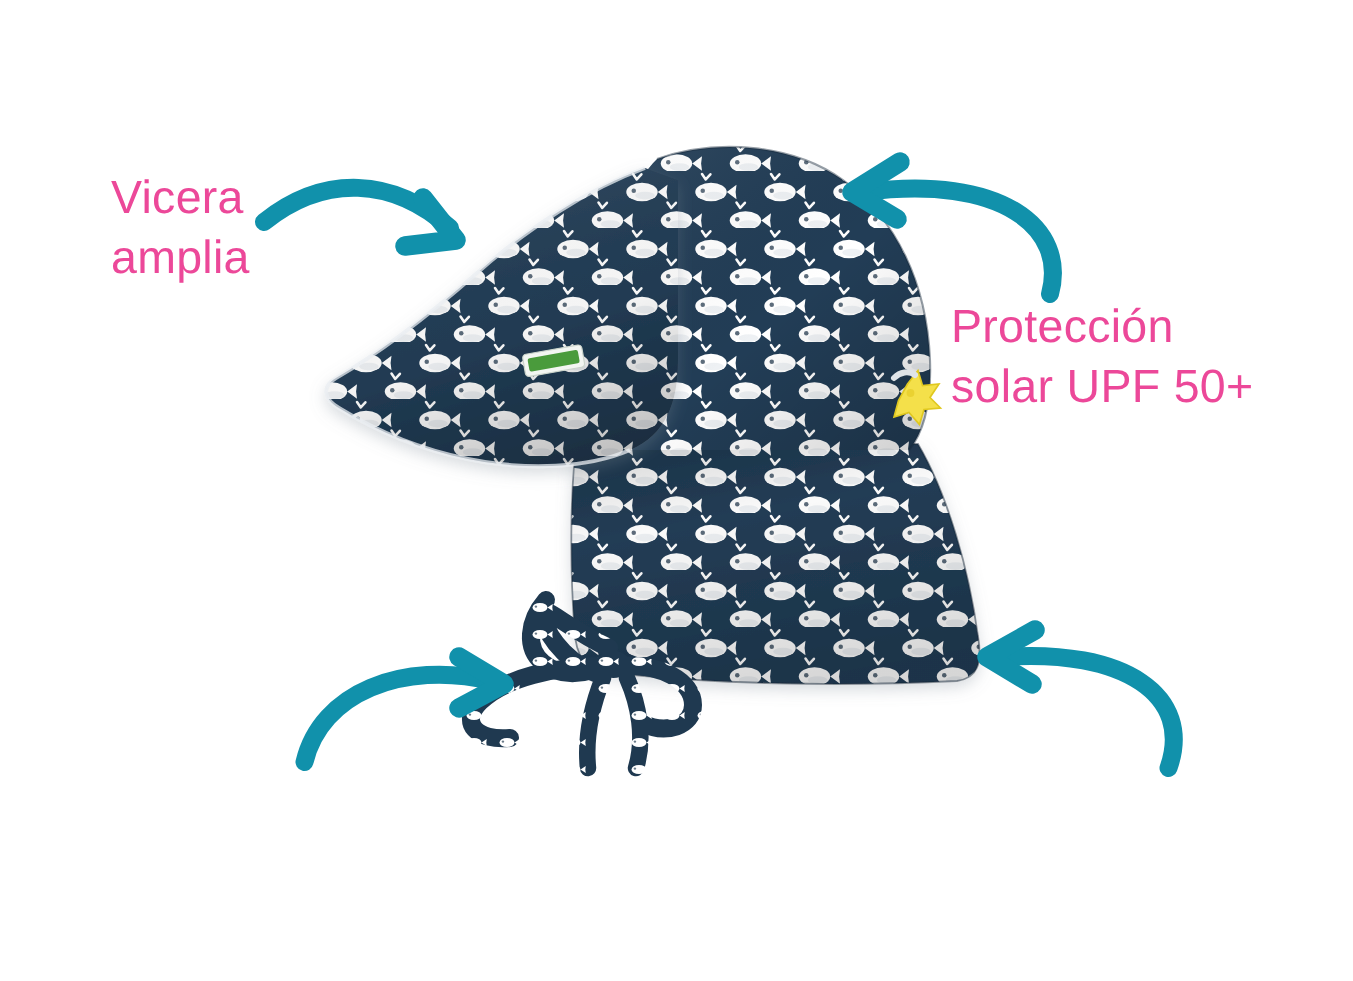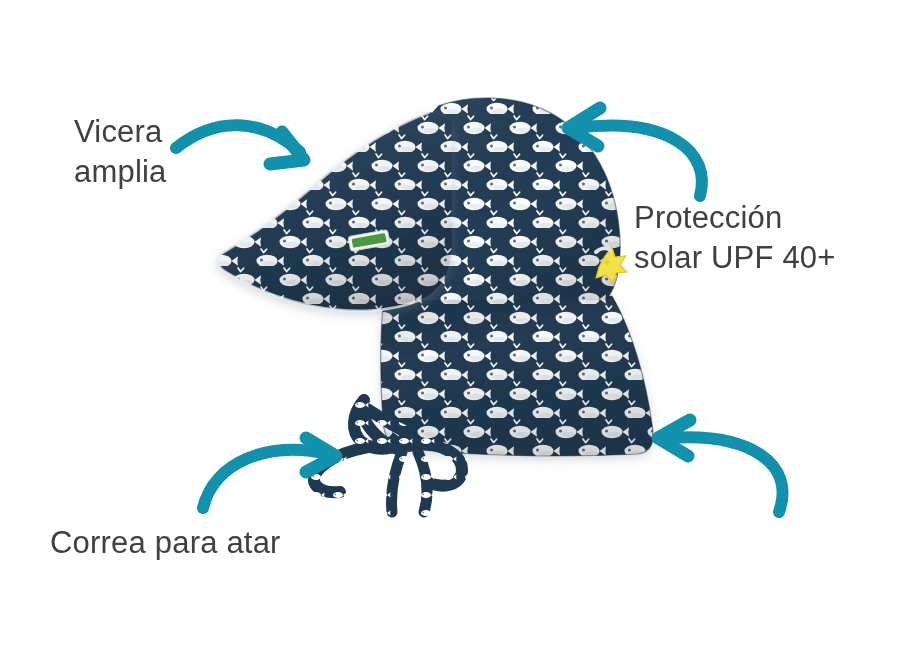--- a/index.html
+++ b/index.html
@@ -12,21 +12,21 @@
     width: 902px;
     height: 654px;
     background: #ffffff;
     overflow: hidden;
     font-family: "Liberation Sans", sans-serif;
   }
 
   
   .callout {
     position: absolute;
-    color: #404040;
+    color: #ec4899;
     font-family: "Liberation Sans", sans-serif;
     font-size: 31px;
     line-height: 1.30;
     letter-spacing: 0.2px;
     white-space: pre-line;
     font-weight: 400;
   }
   .callout.left-top   { left: 74px;  top: 112px; text-align: left;  width: 230px; }
   .callout.right-top  { left: 634px; top: 198px; text-align: left;  width: 262px; }
   .callout.left-bot   { left: 50px;  top: 523px; text-align: left;  width: 300px; }
@@ -226,18 +226,17 @@
     <g fill="none" stroke="#1191ab" stroke-width="12" stroke-linecap="round">
       <path d="M779 512 C 796 464, 750 432, 668 438"></path>
       <path d="M690 420 L658 438 L688 456" stroke-width="13" stroke-linejoin="round"></path>
     </g>
   </svg>
 
   <div class="callout left-top">Vicera
 amplia</div>
 
   <div class="callout right-top">Protección
-solar UPF 40+</div>
-
-  <div class="callout left-bot">Correa para atar</div>
+solar UPF 50+</div>
+
 
 
 </div>
 
 </body></html>

